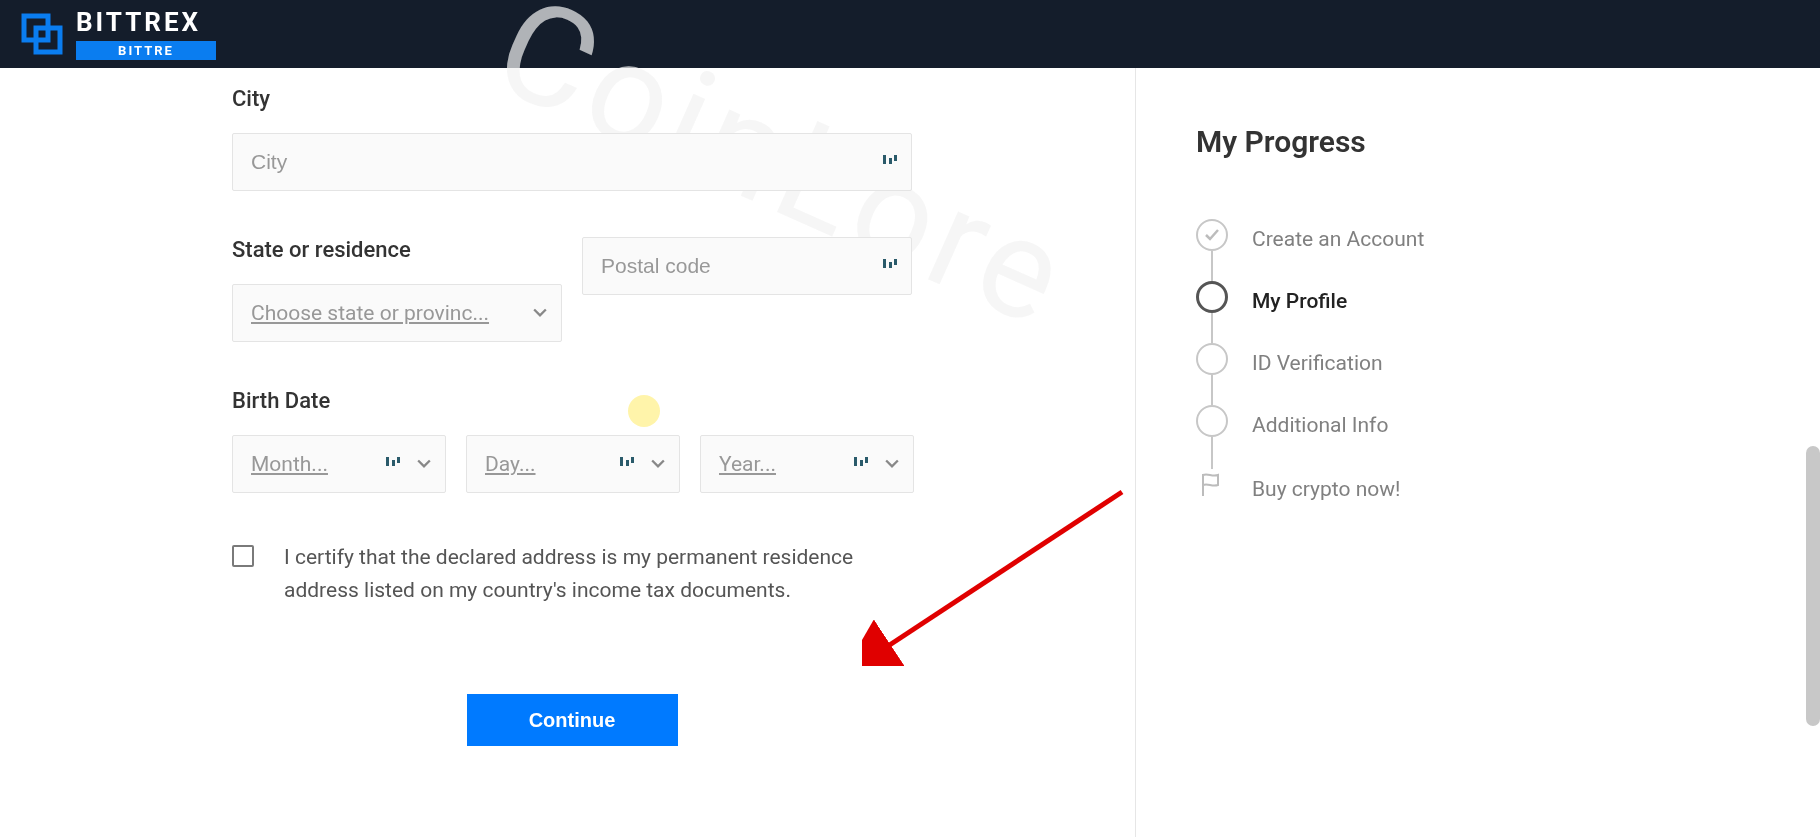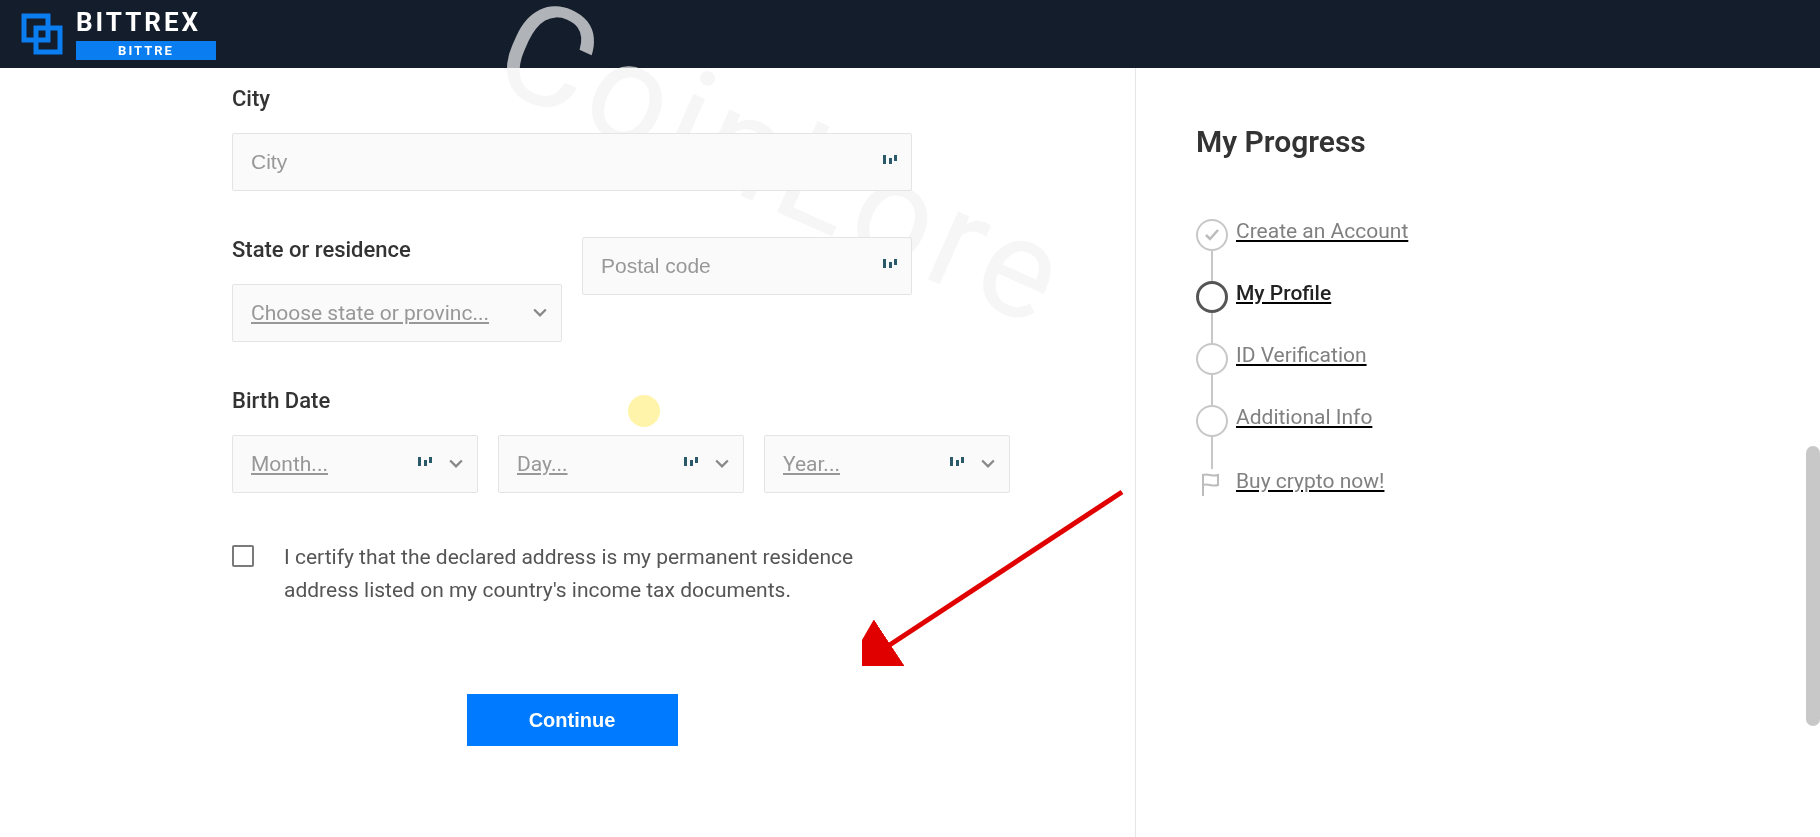--- a/index.html
+++ b/index.html
@@ -112,21 +112,21 @@
   }
   .select-arrow {
     width: 14px; height: 14px; margin-left: 10px;
     flex-shrink: 0;
   }
 
   .birthdate-row {
     display: flex;
     gap: 20px;
   }
-  .birth-select { width: 246px; }
+  .birth-select { width: 214px; }
 
   .certify-row {
     display: flex;
     gap: 30px;
     margin-top: 48px;
     align-items: flex-start;
     width: 680px;
   }
   .checkbox {
     width: 22px; height: 22px;
@@ -164,25 +164,24 @@
   }
   .sidebar-title {
     font-size: 30px;
     font-weight: 600;
     color: #333333;
     margin-bottom: 60px;
   }
   .progress-list { position: relative; }
   .progress-item {
     display: flex;
-    align-items: flex-start;
-    gap: 8px;
+    align-items: flex-end;
+    gap: 24px;
     position: relative;
     margin-bottom: 30px;
-    text-decoration: underline;
   }
   .progress-circle {
     width: 32px; height: 32px;
     border: 2px solid #c7c7c7;
     border-radius: 50%;
     background: #fff;
     display: flex;
     align-items: center;
     justify-content: center;
     z-index: 2;

